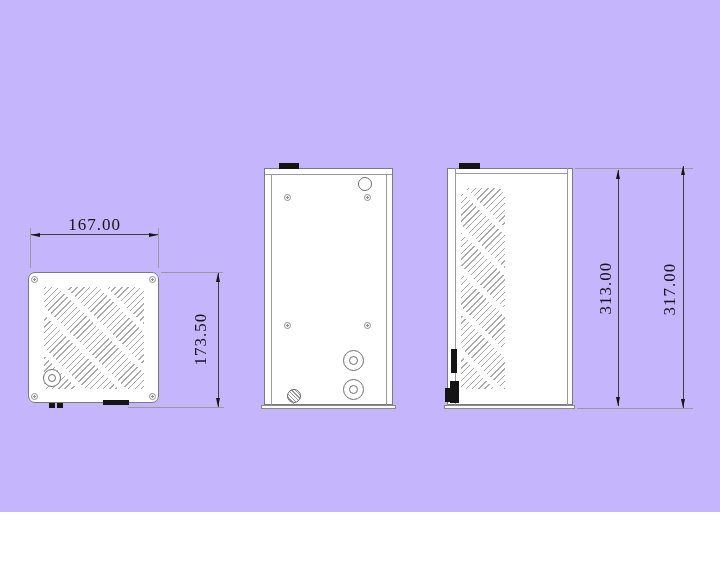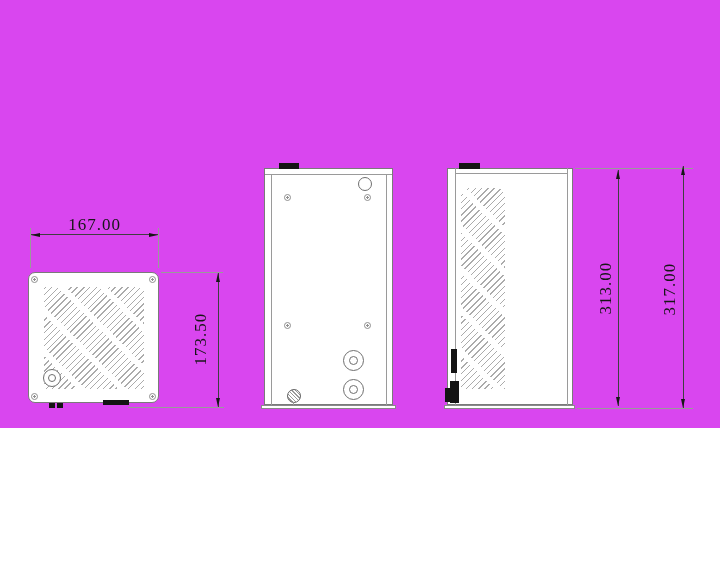--- a/index.html
+++ b/index.html
@@ -1,16 +1,16 @@
 <!DOCTYPE html>
 <html><head>
 <meta charset="utf-8">
 <style>
   html,body{margin:0;padding:0;background:#fff;}
-  .canvas{position:relative;width:720px;height:428px;background:#d946ef;overflow:hidden;
+  .canvas{position:relative;width:720px;height:512px;background:#c4b5fd;overflow:hidden;
           font-family:"Liberation Serif","DejaVu Serif",serif;}
   
   .blk{position:absolute;background:#141414;}
   .hl{position:absolute;height:1px;background:#9a9a9a;}
   .vl{position:absolute;width:1px;background:#9a9a9a;}
   .dl{background:#3f3f3f;}
   .box{position:absolute;border:1px solid #7a7a7a;background:#fff;box-sizing:border-box;}
   .circ{position:absolute;border:1px solid #6f6f6f;border-radius:50%;background:#fff;box-sizing:border-box;}
   .screw{position:absolute;width:7px;height:7px;border:1px solid #8f8f8f;border-radius:50%;
          background:radial-gradient(circle,#8f8f8f 0 1px,#fff 1.2px);box-sizing:border-box;}

